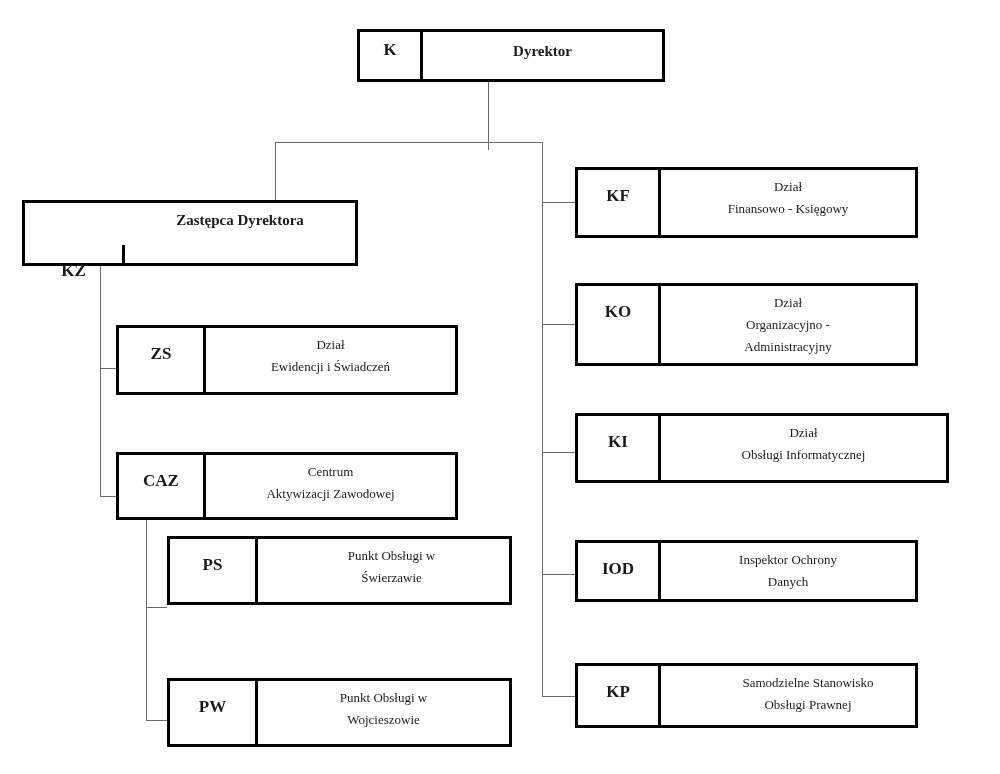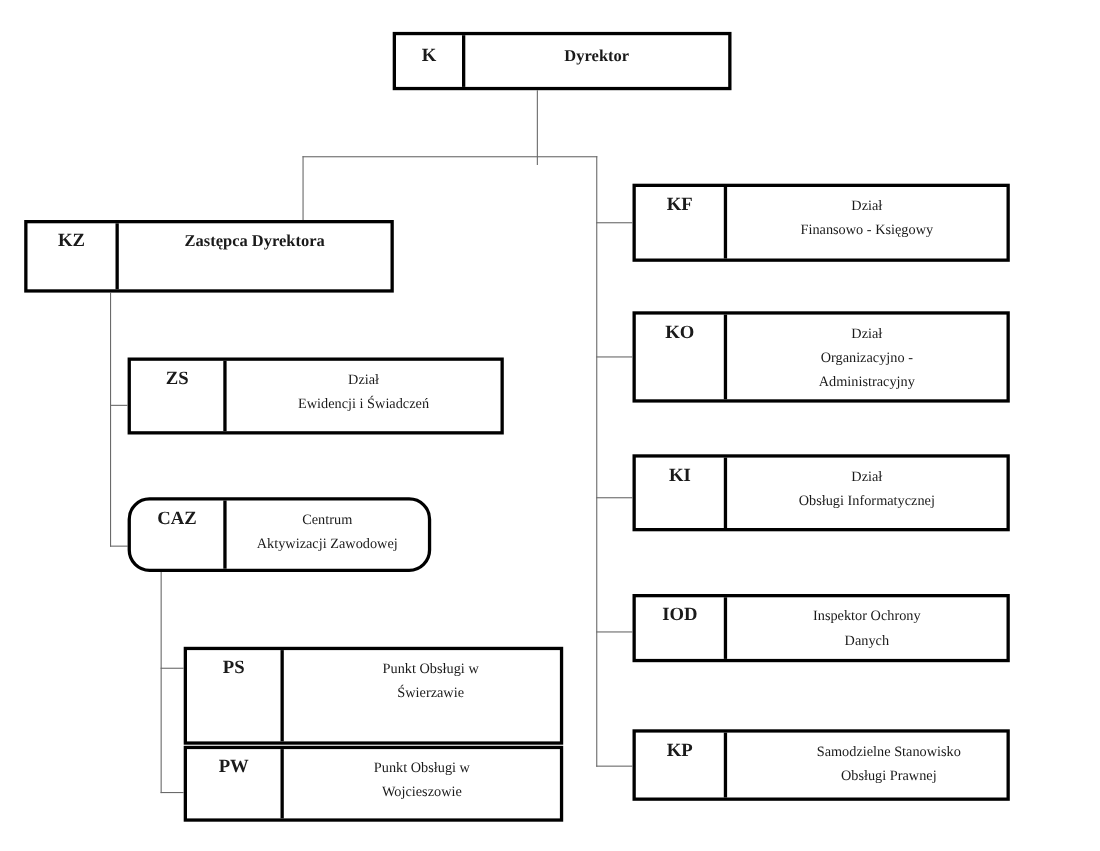--- a/index.html
+++ b/index.html
@@ -23,21 +23,21 @@
     border: 3px solid #000000;
     background: #ffffff;
     box-sizing: border-box;
   }
   .node .code {
     box-sizing: border-box;
     border-right: 3px solid #000000;
     text-align: center;
     font-weight: bold;
     font-size: 17px;
-    padding-top: 6px;
+    padding-top: 16px;
     flex: 0 0 auto;
   }
   .node .label {
     flex: 1 1 auto;
     text-align: center;
     font-size: 13px;
     line-height: 22px;
     padding-top: 6px;
     white-space: pre-line;
   }
@@ -49,41 +49,41 @@
     position: absolute;
     background: #6a6a6a;
   }
 
   
   #node-k   { left:357px; top:29px;  width:308px; height:53px; }
   #node-k .code   { width:63px; padding-top:8px; }
   #node-k .label  { padding-top:8px; }
 
   #node-kz  { left:22px;  top:200px; width:336px; height:66px; }
-  #node-kz .code  { width:83px; }
+  #node-kz .code  { width:100px;margin-top:42px; }
 
   #node-zs  { left:116px; top:325px; width:342px; height:70px; }
   #node-zs .code  { width:87px; }
 
-  #node-caz { left:116px; top:452px; width:276px; height:68px;border-radius:20px; }
+  #node-caz { left:116px; top:452px; width:342px; height:68px; }
   #node-caz .code { width:87px; }
 
-  #node-ps  { left:167px; top:588px; width:345px; height:89px;gap:16px; }
+  #node-ps  { left:167px; top:536px; width:345px; height:69px;gap:16px; }
   #node-ps .code  { width:88px; }
 
   #node-pw  { left:167px; top:678px; width:345px; height:69px; }
   #node-pw .code  { width:88px; }
 
   #node-kf  { left:575px; top:167px; width:343px; height:71px; }
   #node-kf .code  { width:83px; }
 
   #node-ko  { left:575px; top:283px; width:343px; height:83px; }
   #node-ko .code  { width:83px; }
 
-  #node-ki  { left:575px; top:413px; width:343px; height:70px; }
+  #node-ki  { left:575px; top:413px; width:374px; height:70px; }
   #node-ki .code  { width:83px; }
 
   #node-iod { left:575px; top:540px; width:343px; height:62px; }
   #node-iod .code { width:83px; }
 
   #node-kp  { left:575px; top:663px; width:343px; height:65px;gap:40px; }
   #node-kp .code  { width:83px; }
 </style>
 </head>
 <body>

